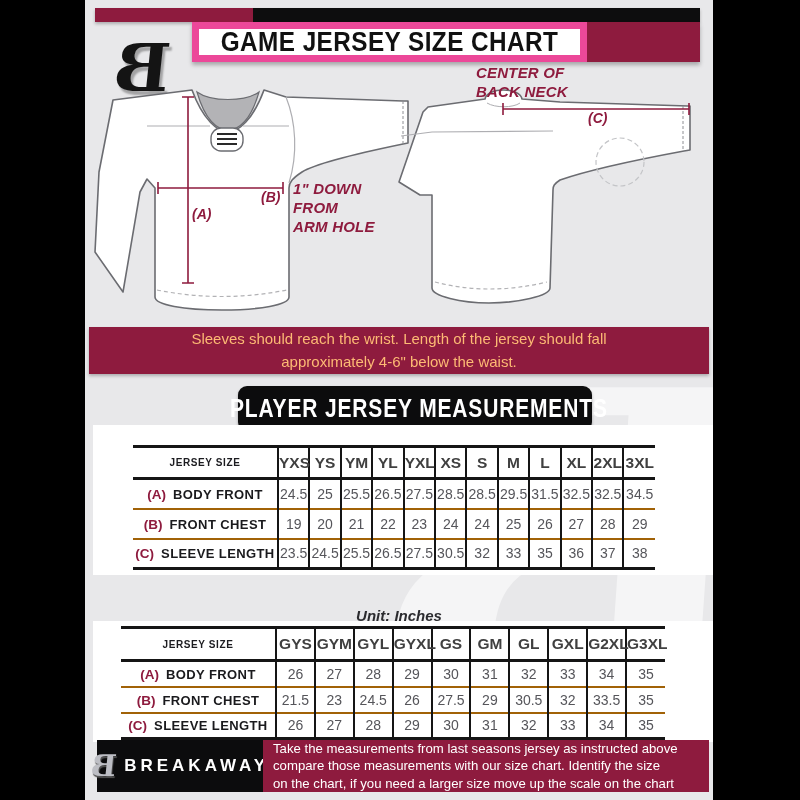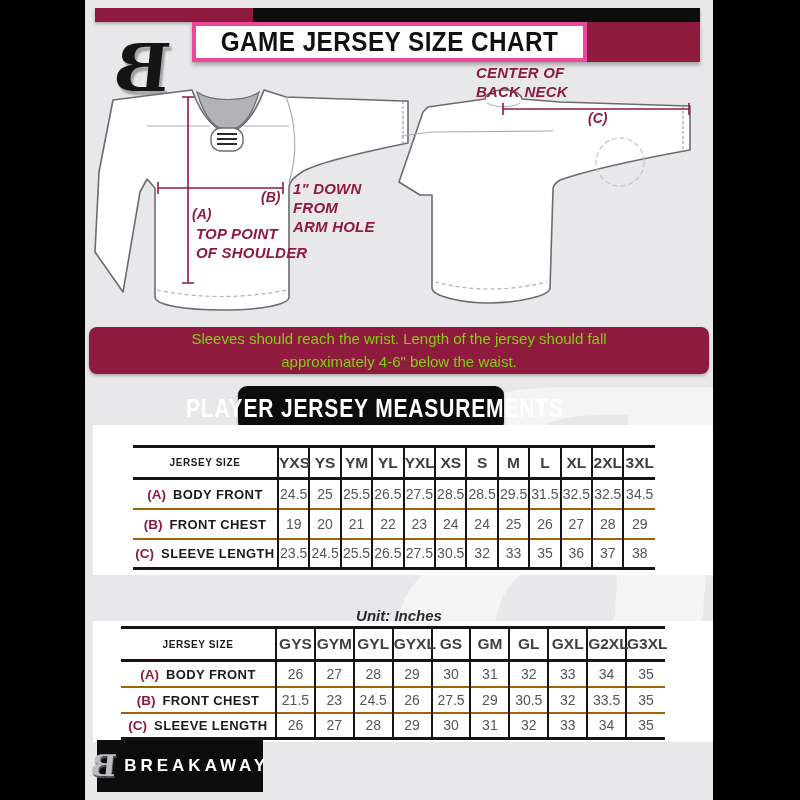--- a/index.html
+++ b/index.html
@@ -11,43 +11,43 @@
   .watermark{position:absolute;left:290px;top:330px;font-family:"DejaVu Serif",serif;
     font-weight:bold;font-size:470px;line-height:1;color:rgba(255,255,255,.55);
     transform:scaleX(-1) skewX(4deg);pointer-events:none;}
 
   
   .topbar{position:absolute;left:10px;top:8px;width:605px;height:14px;background:#0d0d0e;
     box-shadow:0 2px 3px rgba(0,0,0,.25);}
   .topbar .seg{position:absolute;left:0;top:0;width:158px;height:14px;background:#8e1b3e;}
   .titlebar{position:absolute;left:107px;top:22px;width:508px;height:40px;display:flex;
     box-shadow:0 3px 4px rgba(0,0,0,.28);}
-  .titlebar .white{flex:0 0 395px;background:#fff;border:4px solid #ec4899;display:flex;
+  .titlebar .white{flex:0 0 395px;background:#fff;border:7px solid #ec4899;display:flex;
     align-items:center;justify-content:center;}
   .titlebar .accent{flex:1;background:#8e1b3e;}
   .page-title{font-size:27px;font-weight:800;color:#111;letter-spacing:.5px;
     transform:scaleX(.9);white-space:nowrap;}
   .logo-b{position:absolute;left:22px;top:20px;width:70px;height:95px;display:flex;
     align-items:center;justify-content:center;}
   .logo-b span{font-family:"DejaVu Serif",serif;font-weight:bold;font-size:66px;color:#141414;
     transform:scaleX(-1) skewX(6deg);text-shadow:-3px 4px 2px rgba(0,0,0,.3);}
 
   
   .diagram-svg{position:absolute;left:0;top:62px;}
   .diag-label{position:absolute;color:#8e1b3e;font-style:italic;font-weight:600;
     font-size:15px;line-height:1.25;letter-spacing:.2px;white-space:pre-line;}
   .diag-key{position:absolute;color:#8e1b3e;font-style:italic;font-weight:800;font-size:14px;}
 
   
   .notice{position:absolute;left:4px;top:327px;width:620px;height:47px;background:#8e1b3e;
-    color:#84cc16;display:flex;align-items:center;justify-content:center;text-align:center;
-    font-size:15px;line-height:1.5;white-space:pre-line;box-shadow:0 2px 3px rgba(0,0,0,.25);border-radius:8px;}
-
-  
-  .sec-title{position:absolute;left:153px;width:266px;background:#0c0c0d;border-radius:9px;
+    color:#fdba74;display:flex;align-items:center;justify-content:center;text-align:center;
+    font-size:15px;line-height:1.5;white-space:pre-line;box-shadow:0 2px 3px rgba(0,0,0,.25);}
+
+  
+  .sec-title{position:absolute;left:153px;width:354px;background:#0c0c0d;border-radius:9px;
     color:#fff;display:flex;align-items:center;justify-content:center;
     box-shadow:0 2px 3px rgba(0,0,0,.3);padding-left:8px;}
   .sec-title span{font-size:25px;font-weight:800;letter-spacing:1px;transform:scaleX(.84);
     white-space:nowrap;}
   .unit{position:absolute;left:0;width:628px;text-align:center;font-style:italic;
     font-weight:700;font-size:15px;color:#2b2b2f;}
 
   .panel{position:absolute;left:8px;width:620px;background:#fff;}
 
   
@@ -131,22 +131,20 @@
       </g>
 
       <g stroke="#8e1b3e" stroke-width="1.6" fill="none">
         <path d="M103,35 L103,221 M97,35 L109,35 M97,221 L109,221"></path>
         <path d="M73,126 L198,126 M73,120 L73,132 M198,120 L198,132"></path>
         <path d="M418,47 L604,47 M418,41 L418,53 M604,41 L604,53"></path>
       </g>
     </svg>
 
     <span class="diag-key" style="left:107px;top:206px;">(A)</span>
-    <span class="diag-label" style="left:111px;top:225px;">TOP POINT
-OF SHOULDER</span>
     <span class="diag-key" style="left:176px;top:189px;">(B)</span>
     <span class="diag-label" style="left:208px;top:180px;">1" DOWN
 FROM
 ARM HOLE</span>
     <span class="diag-key" style="left:503px;top:110px;">(C)</span>
     <span class="diag-label" style="left:391px;top:64px;">CENTER OF
 BACK NECK</span>
 
     <div class="notice">Sleeves should reach the wrist. Length of the jersey should fall
 approximately 4-6" below the waist.</div>
@@ -281,15 +279,18 @@
             <td class="val">34</td>
             <td class="val">35</td>
           </tr>
         </tbody>
       </table>
 
     <div class="foot-logo">
       <span class="fb">B</span>
       <span class="brand">BREAKAWAY</span>
     </div>
+    <div class="foot-note">Take the measurements from last seasons jersey as instructed above
+compare those measurements  with our size chart. Identify the size
+on the chart, if you need a larger size move up the scale on the chart</div>
 
   </div>
 </div>
 
 </body></html>

